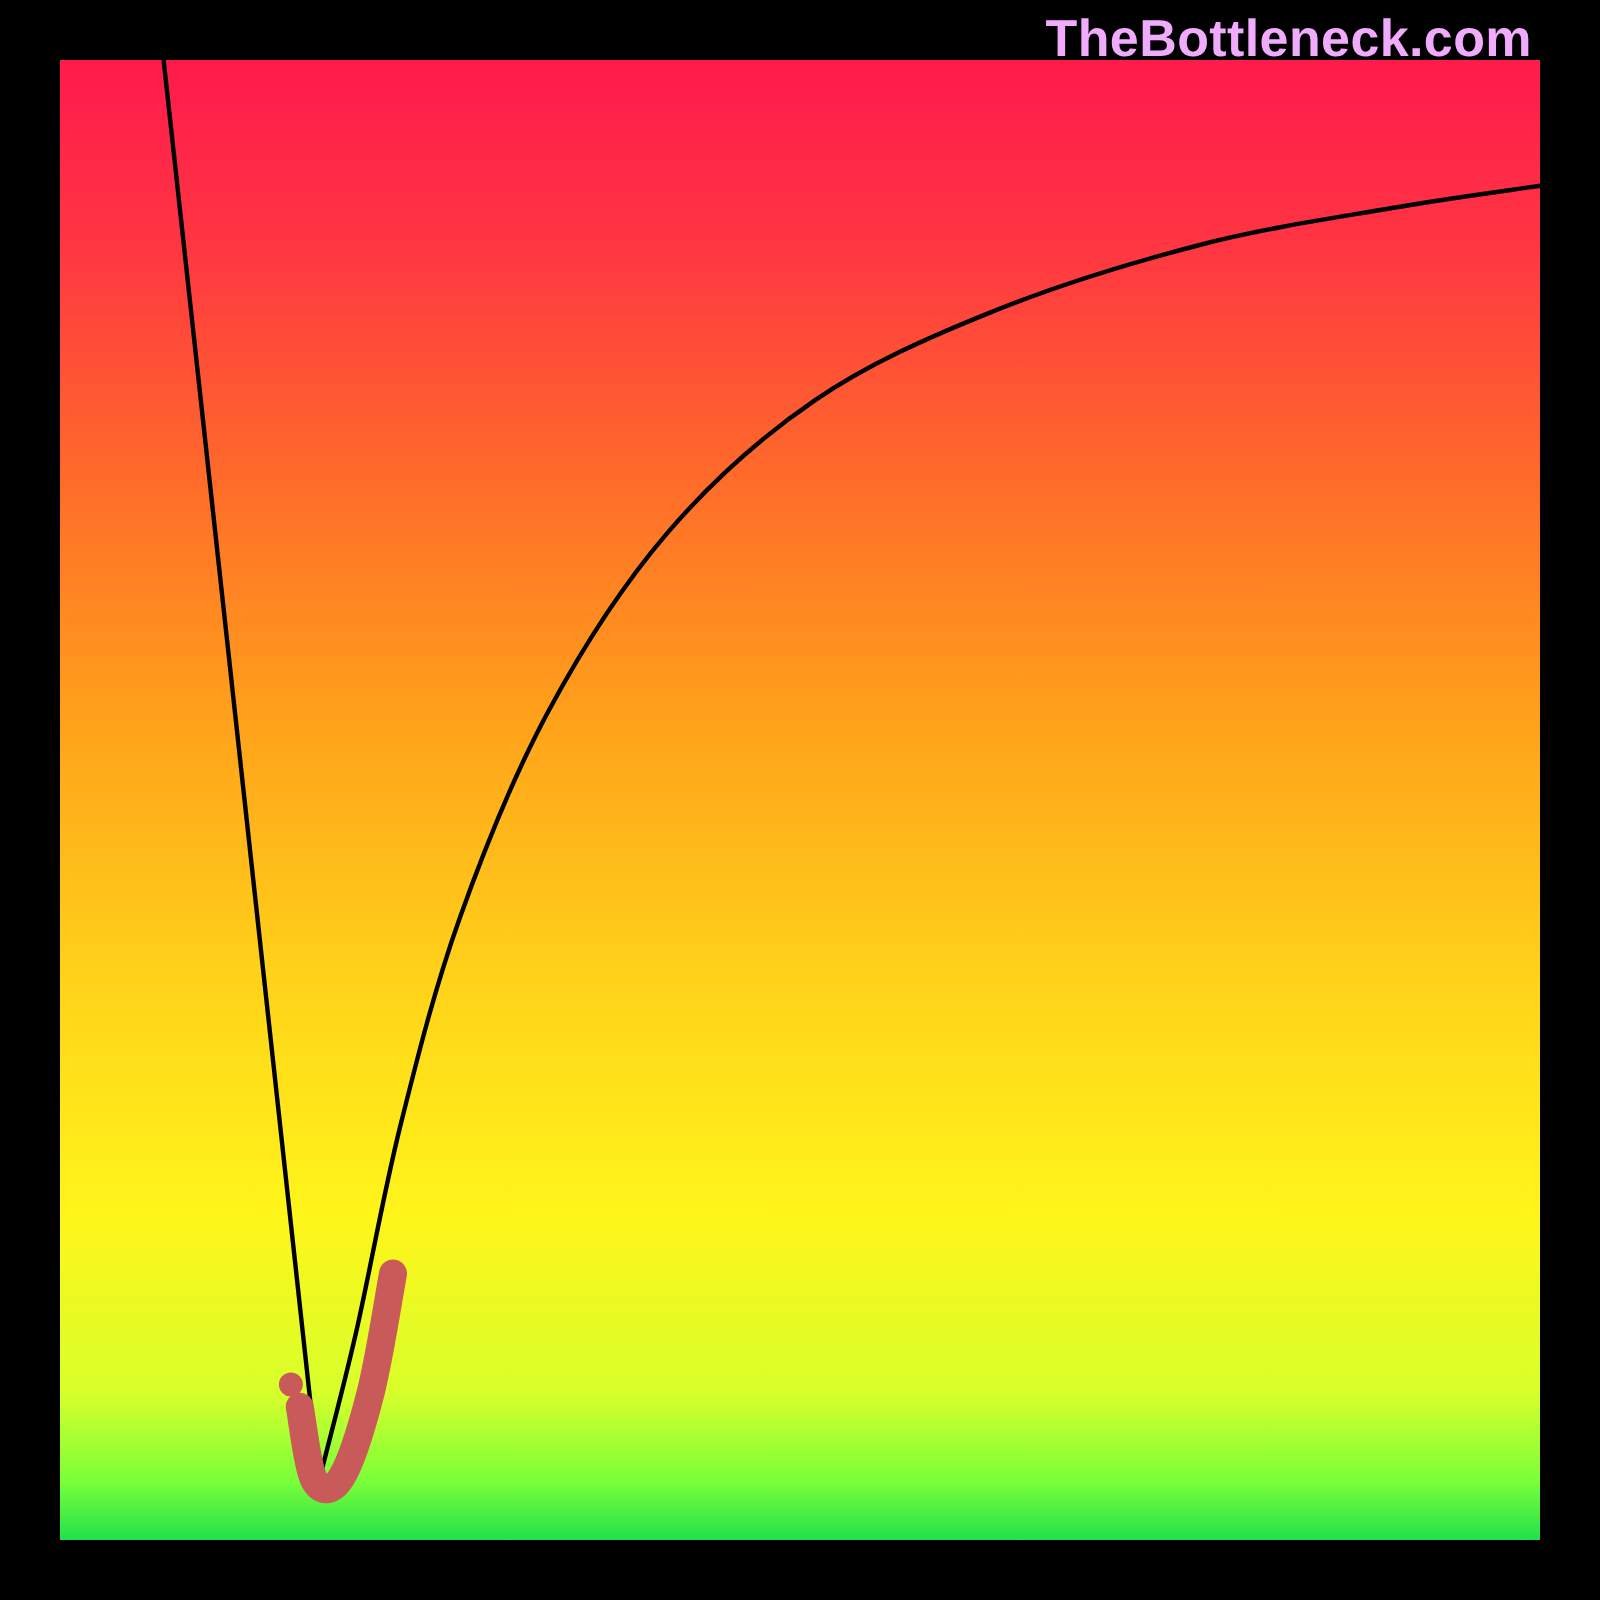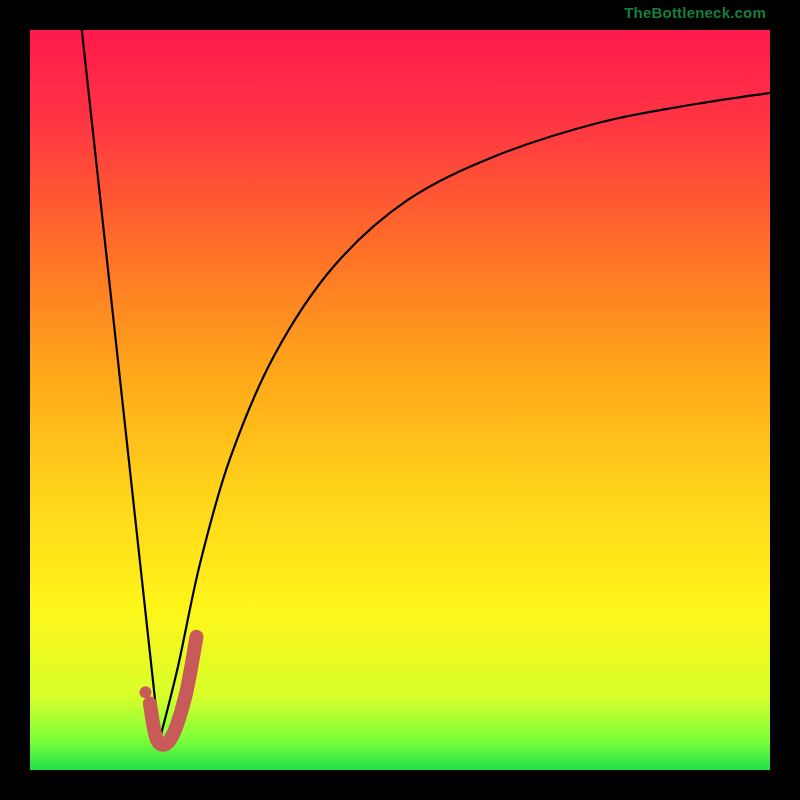--- a/index.html
+++ b/index.html
@@ -24,23 +24,23 @@
     top: 30px;
     width: 740px;
     height: 740px;
     overflow: hidden;
   }
   .watermark {
     position: absolute;
     top: 4px;
     right: 34px;
     font-family: Arial, Helvetica, sans-serif;
-    font-size: 15px;
+    font-size: 26px;
     font-weight: 600;
-    color: #15803d;
+    color: #f0abfc;
     letter-spacing: 0.2px;
   }
   svg { display: block; }
 </style>
 </head>
 <body>
 
 <div class="frame">
   <div class="watermark">TheBottleneck.com</div>
   <div class="plot">

